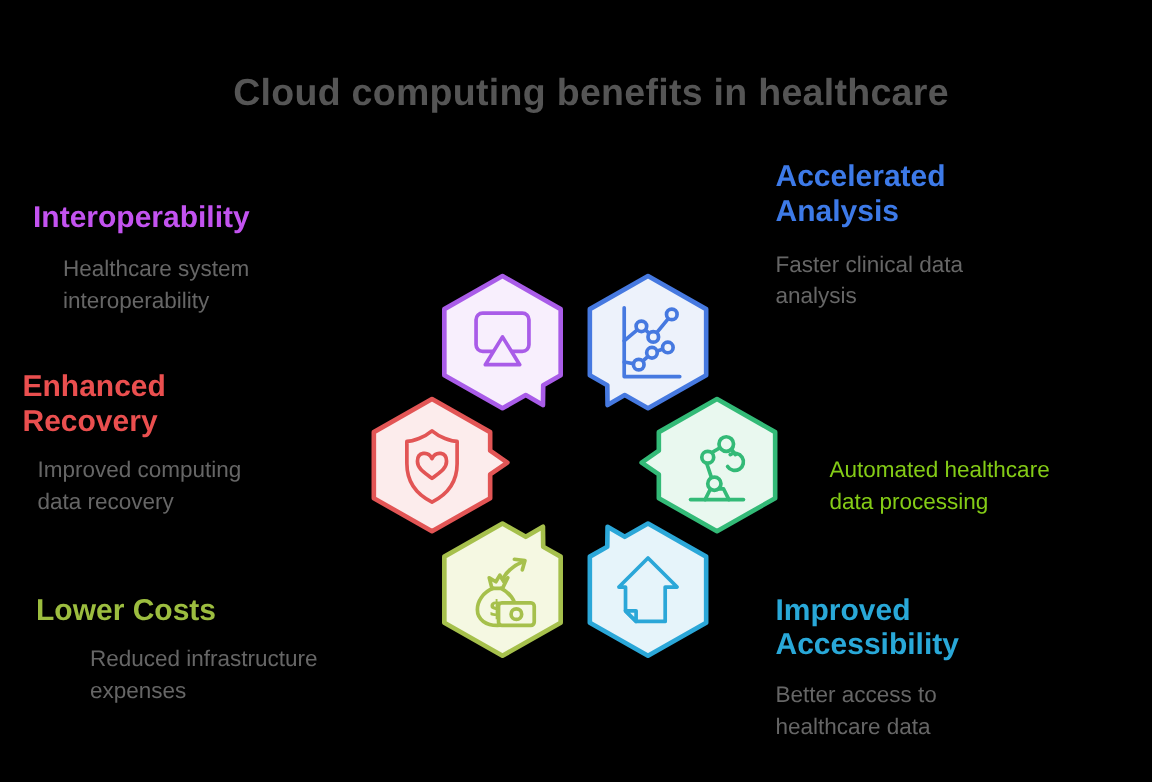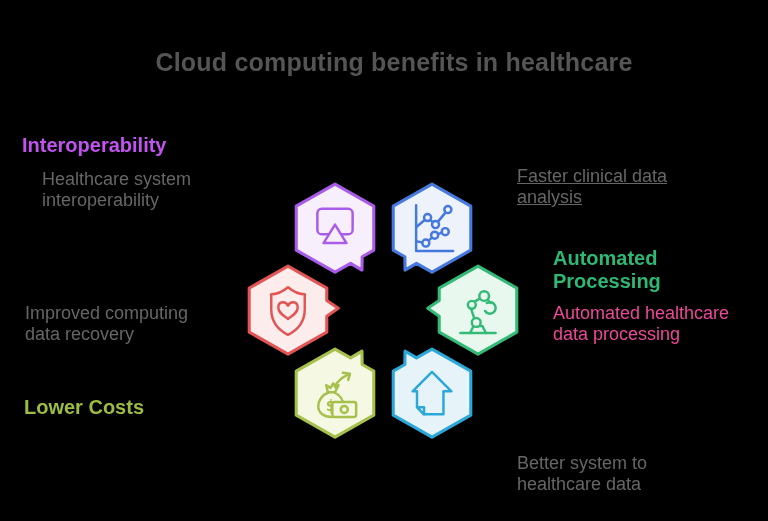--- a/index.html
+++ b/index.html
@@ -16,29 +16,29 @@
   #hex-recovery        { left:235px; top:259px; }
   #hex-automated       { left:425px; top:259px; }
   #hex-lowercosts      { left:282px; top:342px; }
   #hex-accessibility   { left:379px; top:342px; }
 
   .benefit-heading {
     position:absolute; font-size:20px; font-weight:bold; line-height:23px;
     white-space:pre-line;
   }
   .benefit-desc {
-    position:absolute; font-size:18px; line-height:21px; white-space:pre-line;
+    position:absolute; font-size:15px; line-height:21px; white-space:pre-line;
   }
   .align-right { }
   .align-left  { text-align:left; }
 
   #h-interoperability { right:516px; top:134px; width:230px; }
   #d-interoperability { right:516px; top:169px; width:210px; }
   #h-accelerated      { left:517px;  top:107px; width:180px; }
-  #d-accelerated      { left:517px;  top:166px; width:170px;text-decoration:underline; }
+  #d-accelerated      { left:517px;  top:166px; width:170px; }
   #h-recovery         { right:553px; top:247px; width:200px; }
   #d-recovery         { right:553px; top:303px; width:190px; }
   #h-automated        { left:553px;  top:247px; width:190px; }
   #d-automated        { left:553px;  top:303px; width:190px; }
   #h-lowercosts       { right:544px; top:396px; width:200px; }
   #d-lowercosts       { right:518px; top:429px; width:190px; }
   #h-accessibility    { left:517px;  top:396px; width:190px; }
   #d-accessibility    { left:517px;  top:453px; width:170px; }
 </style>
 </head>
@@ -128,29 +128,35 @@
         <path d="M60,34 L82,56 L73,56 L73,82 L51,82 L43,74 L43,56 L38,56 Z"></path>
         <path d="M51,82 L43,74 L51,74 Z" style="fill: rgb(230, 244, 250);"></path>
       </g>
     </svg>
   </div>
 
   <div class="benefit-heading align-right" id="h-interoperability" style="color: rgb(195, 83, 240);">Interoperability</div>
   <div class="benefit-desc align-right" id="d-interoperability" style="color: rgb(102, 102, 102);">Healthcare system
 interoperability</div>
 
+  <div class="benefit-heading align-left" id="h-accelerated" style="color: rgb(61, 122, 232);">Accelerated
+Analysis</div>
   <div class="benefit-desc align-left" id="d-accelerated" style="color: rgb(102, 102, 102);">Faster clinical data
 analysis</div>
 
+  <div class="benefit-heading align-right" id="h-recovery" style="color: rgb(234, 79, 79);">Enhanced
+Recovery</div>
   <div class="benefit-desc align-right" id="d-recovery" style="color: rgb(102, 102, 102);">Improved computing
 data recovery</div>
 
-  <div class="benefit-heading align-left" id="h-automated" style="color: rgb(46, 184, 115);">Automated
-Processing</div>
-  <div class="benefit-desc align-left" id="d-automated" style="color: #ec4899;">Automated healthcare
+  <div class="benefit-desc align-left" id="d-automated" style="color: #84cc16;">Automated healthcare
 data processing</div>
 
   <div class="benefit-heading align-right" id="h-lowercosts" style="color: rgb(156, 189, 63);">Lower Costs</div>
+  <div class="benefit-desc align-right" id="d-lowercosts" style="color: rgb(102, 102, 102);">Reduced infrastructure
+expenses</div>
 
-  <div class="benefit-desc align-left" id="d-accessibility" style="color: rgb(102, 102, 102);">Better system to
+  <div class="benefit-heading align-left" id="h-accessibility" style="color: rgb(41, 168, 216);">Improved
+Accessibility</div>
+  <div class="benefit-desc align-left" id="d-accessibility" style="color: rgb(102, 102, 102);">Better access to
 healthcare data</div>
 
 </div>
 
 </body></html>

